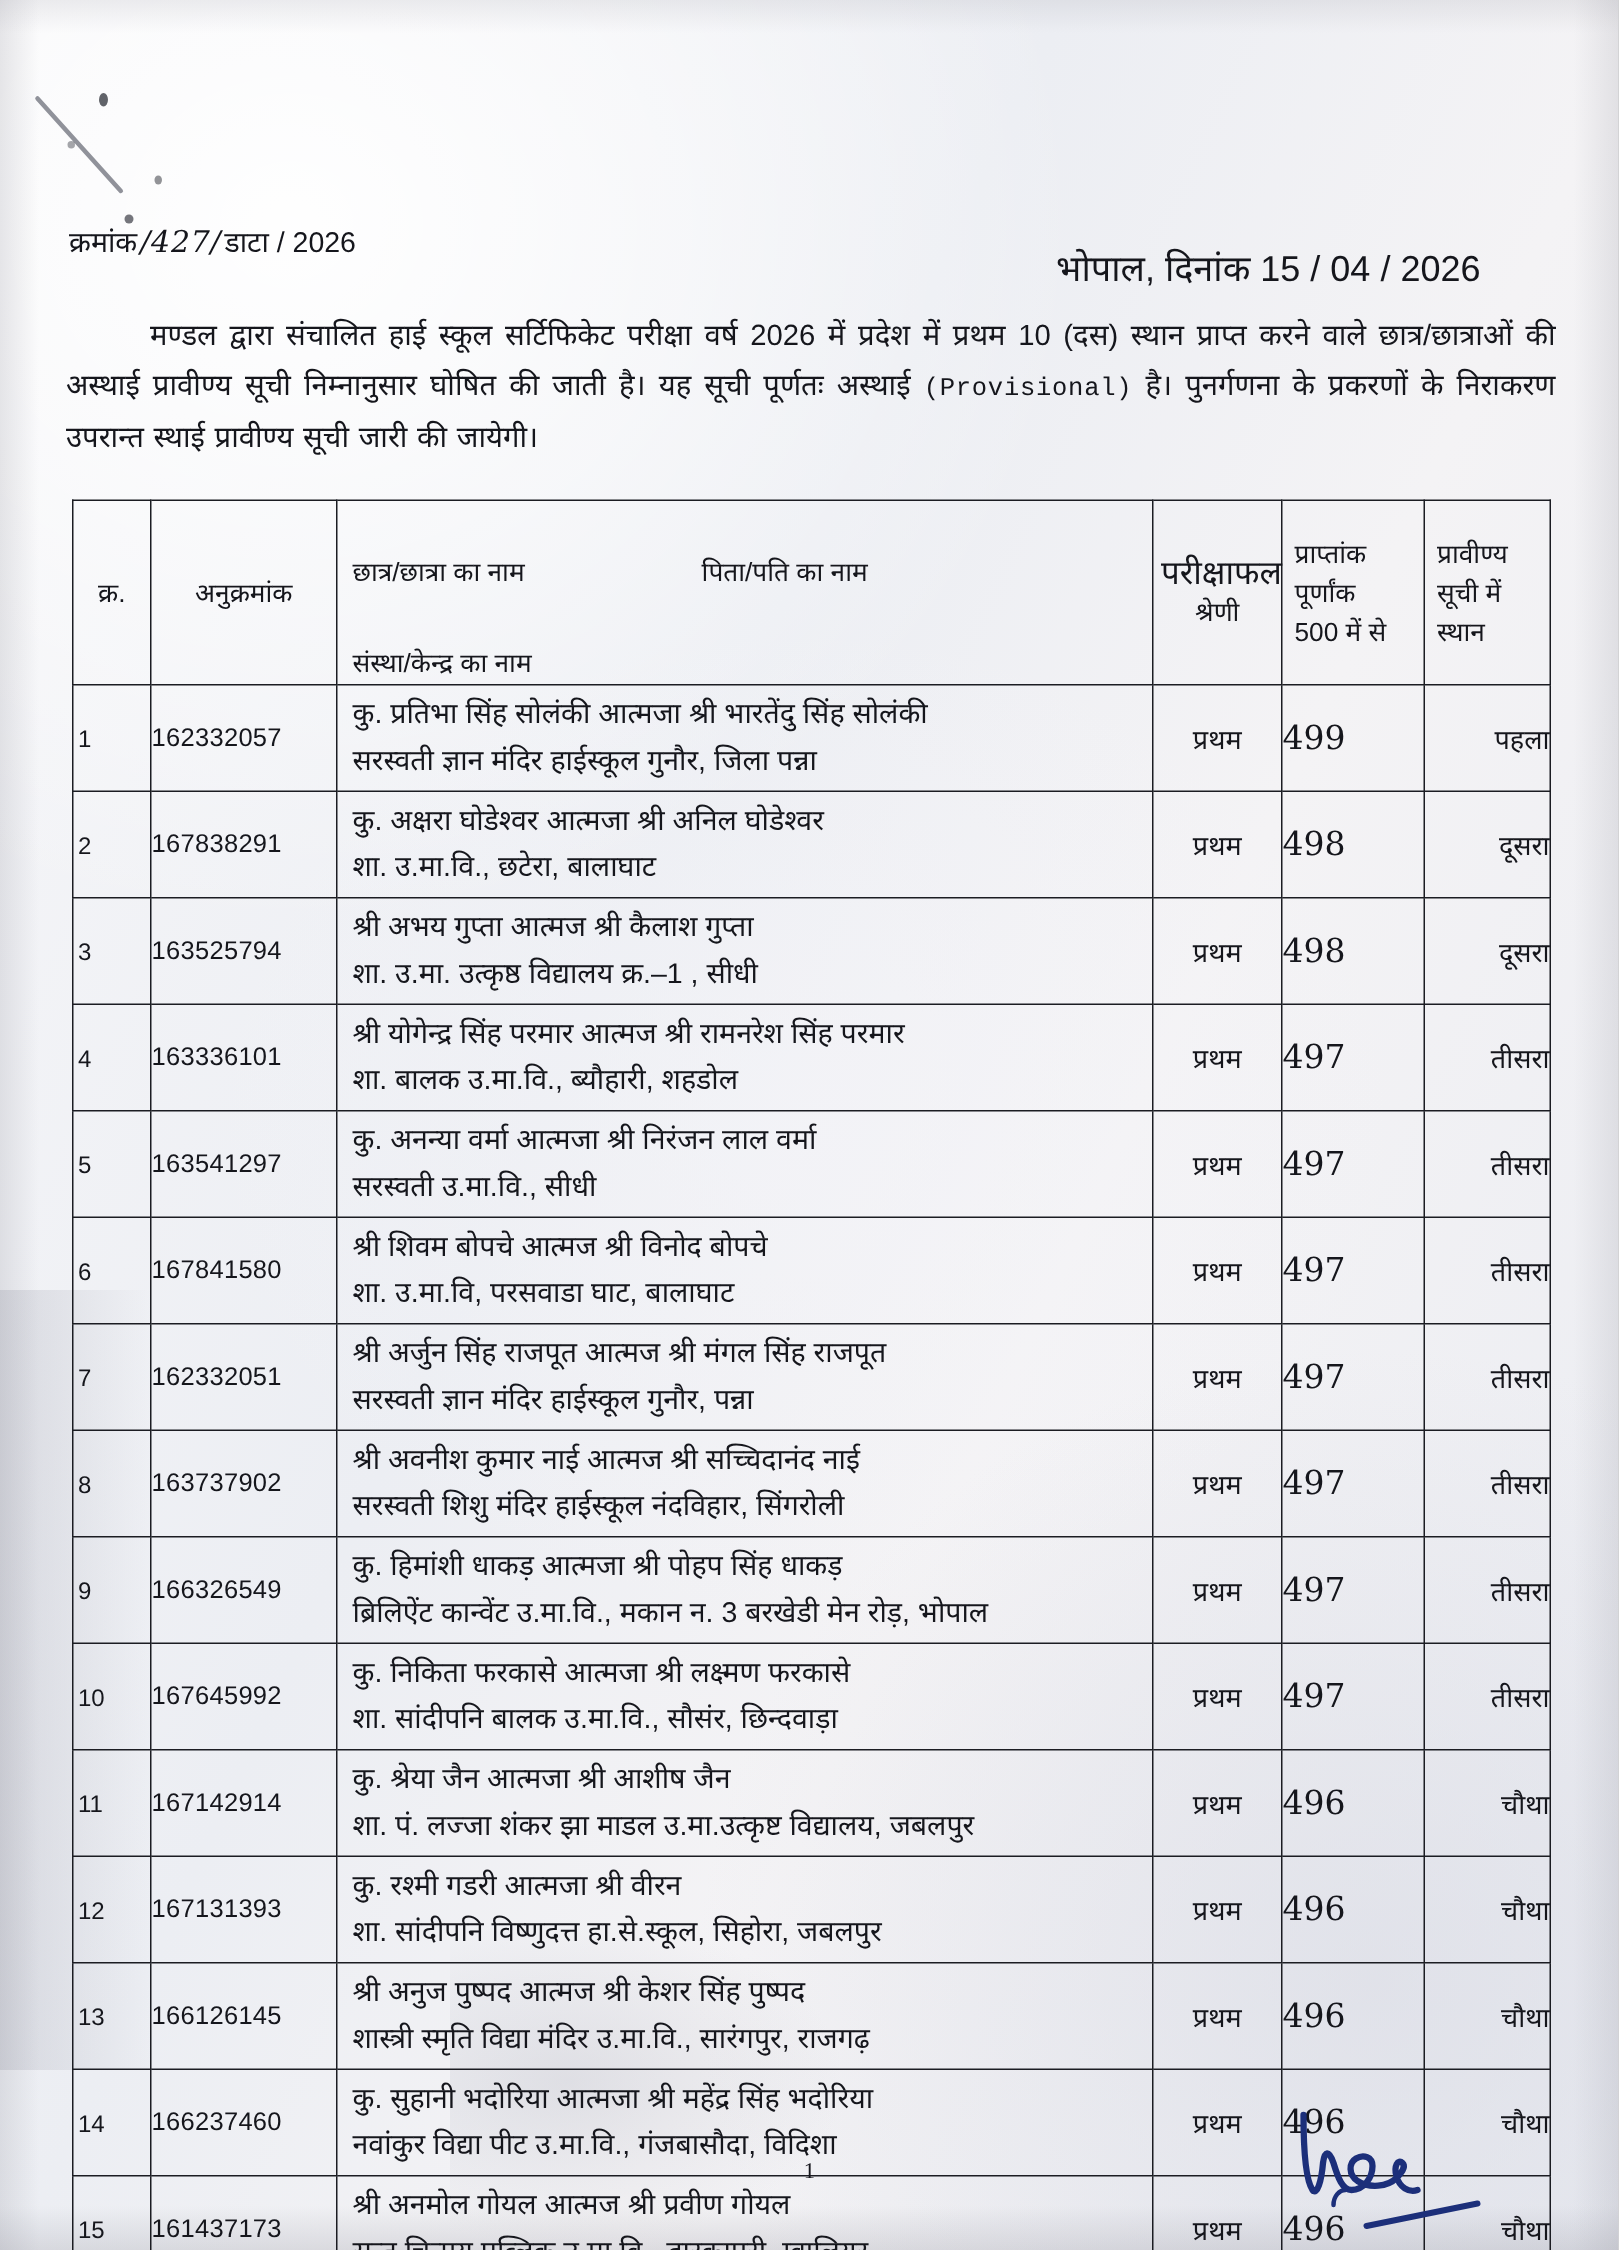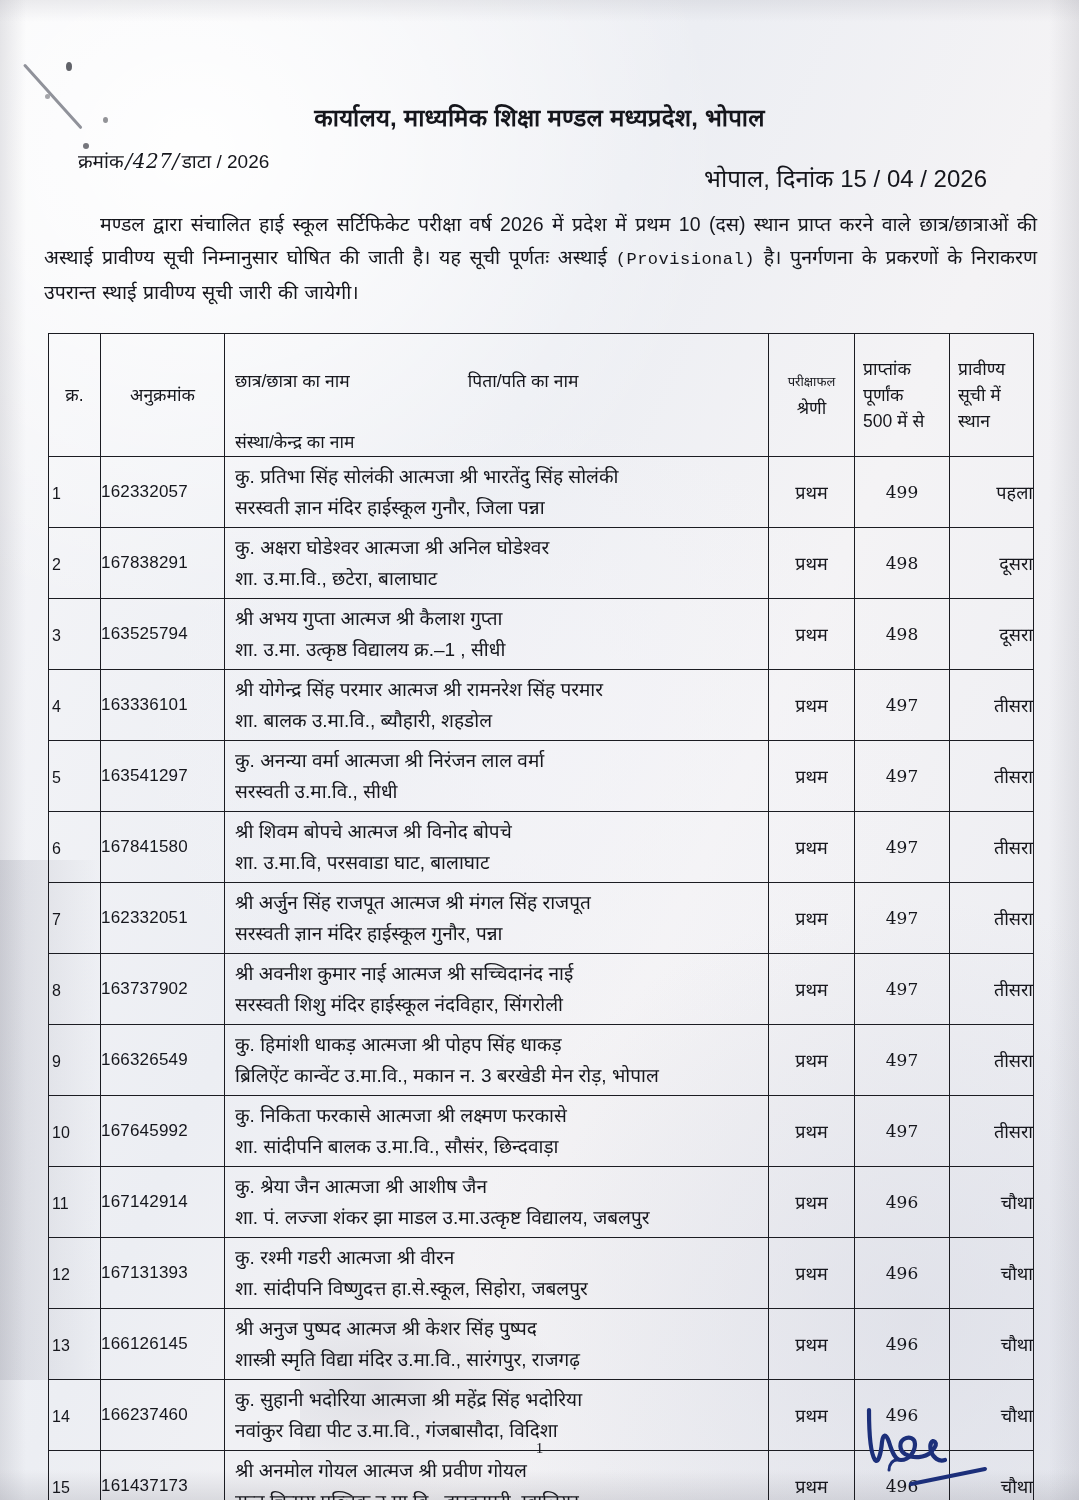--- a/index.html
+++ b/index.html
@@ -70,21 +70,20 @@
     text-align: center;
     font-size: 24px;
     font-weight: 700;
     letter-spacing: .2px;
   }
   .ref-no {
     position: absolute;
     left: 46px; top: 148px;
     font-size: 19px;
     white-space: nowrap;
-    margin-left: 32px;
   }
   .ref-hand {
     font-family: "DejaVu Serif", serif;
     font-style: italic;
     font-size: 20px;
     letter-spacing: .5px;
     padding: 0 2px;
   }
   .place-date {
     position: absolute;
@@ -148,21 +147,21 @@
   th .hd      { padding: 0 5px; text-align: center; }
   th .hd-left { padding: 0 0 0 8px; text-align: left; }
   th .hd-names {
     display: block;
     padding-left: 10px;
     text-align: left;
     line-height: 28px;
   }
   th .nm-row1 { display: block; margin-top: 33px; }
   th .nm-gap  { display: inline-block; width: 118px; }
-  th .hd-tight { font-size: 13px; }
+  th .hd-tight { font-size: 22px; }
 
   tbody td { height: 66px; }
   .sn {
     font-size: 16px;
     text-align: left;
     padding-left: 3px;
     vertical-align: top;
     padding-top: 3px;
   }
   .roll {
@@ -172,21 +171,21 @@
   }
   .namecell {
     padding: 4px 6px 4px 10px;
     font-size: 19px;
     line-height: 31px;
     text-align: left;
   }
   .namecell .line1 { display: block; }
   .namecell .line2 { display: block; }
   .clsval   { font-size: 18px; text-align: center; }
-  .marksval { font-size: 17px; text-align: center; font-family: "DejaVu Serif", serif; }
+  .marksval { font-size: 22px; font-family: "DejaVu Serif", serif; }
   .rankval  { font-size: 18px; text-align: right; }
 
   
   .page-num {
     position: absolute;
     left: 0; right: 0; top: 1440px;
     text-align: center;
     font-size: 15px;
     font-family: "Liberation Serif", serif;
   }
@@ -206,21 +205,20 @@
   <div class="smudge-a"></div>
   <div class="smudge-b"></div>
   <div class="edge-shade"></div>
 
   <div class="pen-stroke"></div>
   <div class="speck" style="left:66px;top:62px;width:6px;height:9px;"></div>
   <div class="speck" style="left:45px;top:94px;width:5px;height:5px;opacity:.45;"></div>
   <div class="speck" style="left:103px;top:117px;width:5px;height:6px;opacity:.55;"></div>
   <div class="speck" style="left:83px;top:143px;width:6px;height:6px;opacity:.7;"></div>
 
-  <div class="doc-title">कार्यालय, माध्यमिक शिक्षा मण्डल मध्यप्रदेश, भोपाल</div>
 
   <div class="ref-no">
     <span>क्रमांक</span><span class="ref-hand">/427/</span><span>डाटा / 2026</span>
   </div>
 
   <div class="place-date">भोपाल, दिनांक 15 / 04 / 2026</div>
 
 
   <div class="body-para">
     <span>मण्डल द्वारा संचालित हाई स्कूल सर्टिफिकेट परीक्षा वर्ष 2026 में प्रदेश में  प्रथम 10 (दस) स्थान प्राप्त करने वाले छात्र/छात्राओं की अस्थाई प्रावीण्य सूची निम्नानुसार घोषित की जाती है। यह सूची पूर्णतः अस्थाई </span><span class="mono-inline">(Provisional)</span><span> है। पुनर्गणना के प्रकरणों के निराकरण उपरान्त स्थाई प्रावीण्य सूची जारी की जायेगी।</span>

